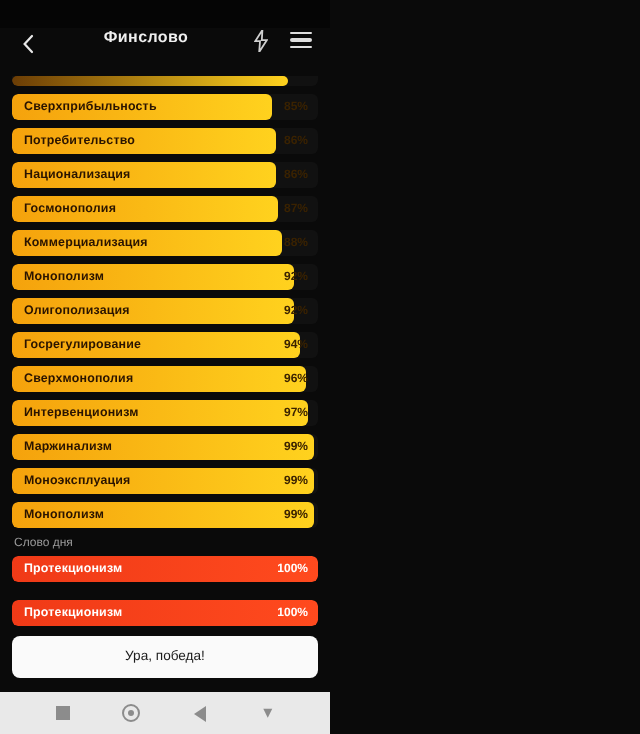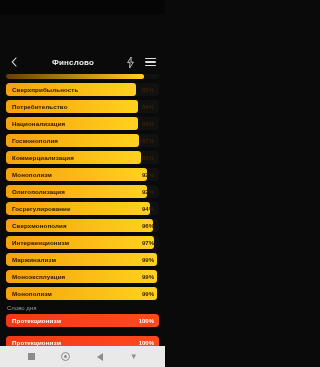--- a/index.html
+++ b/index.html
@@ -22,24 +22,23 @@
     font-size:6px;
     color:#3a3a3a;
   }
   .sb-right { display:flex; align-items:center; gap:2px; }
   .sb-icon { width:5px; height:5px; display:inline-block; opacity:.45; }
 
   
   .header {
     height:24px;
     display:flex;
-    align-items:center;
+    align-items:flex-start;
     padding:0 7px;
     background:#0a0a0a;
-    margin-top:36px;
   }
   .hdr-back {
     width:14px; height:16px;
     display:flex; align-items:center; justify-content:center;
     color:#e8e8e8;
   }
   .hdr-title {
     flex:1;
     text-align:center;
     font-size:8px;

